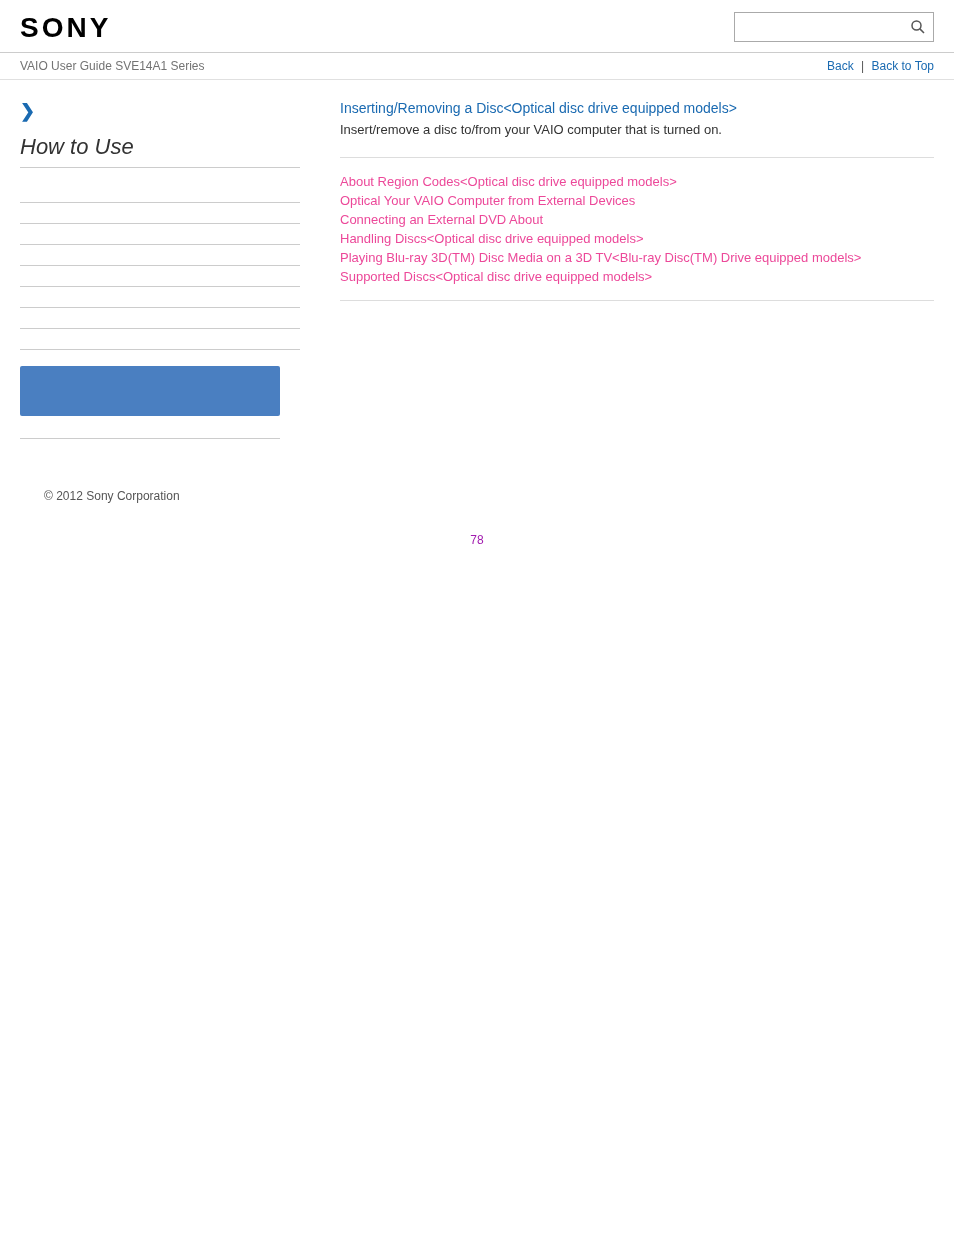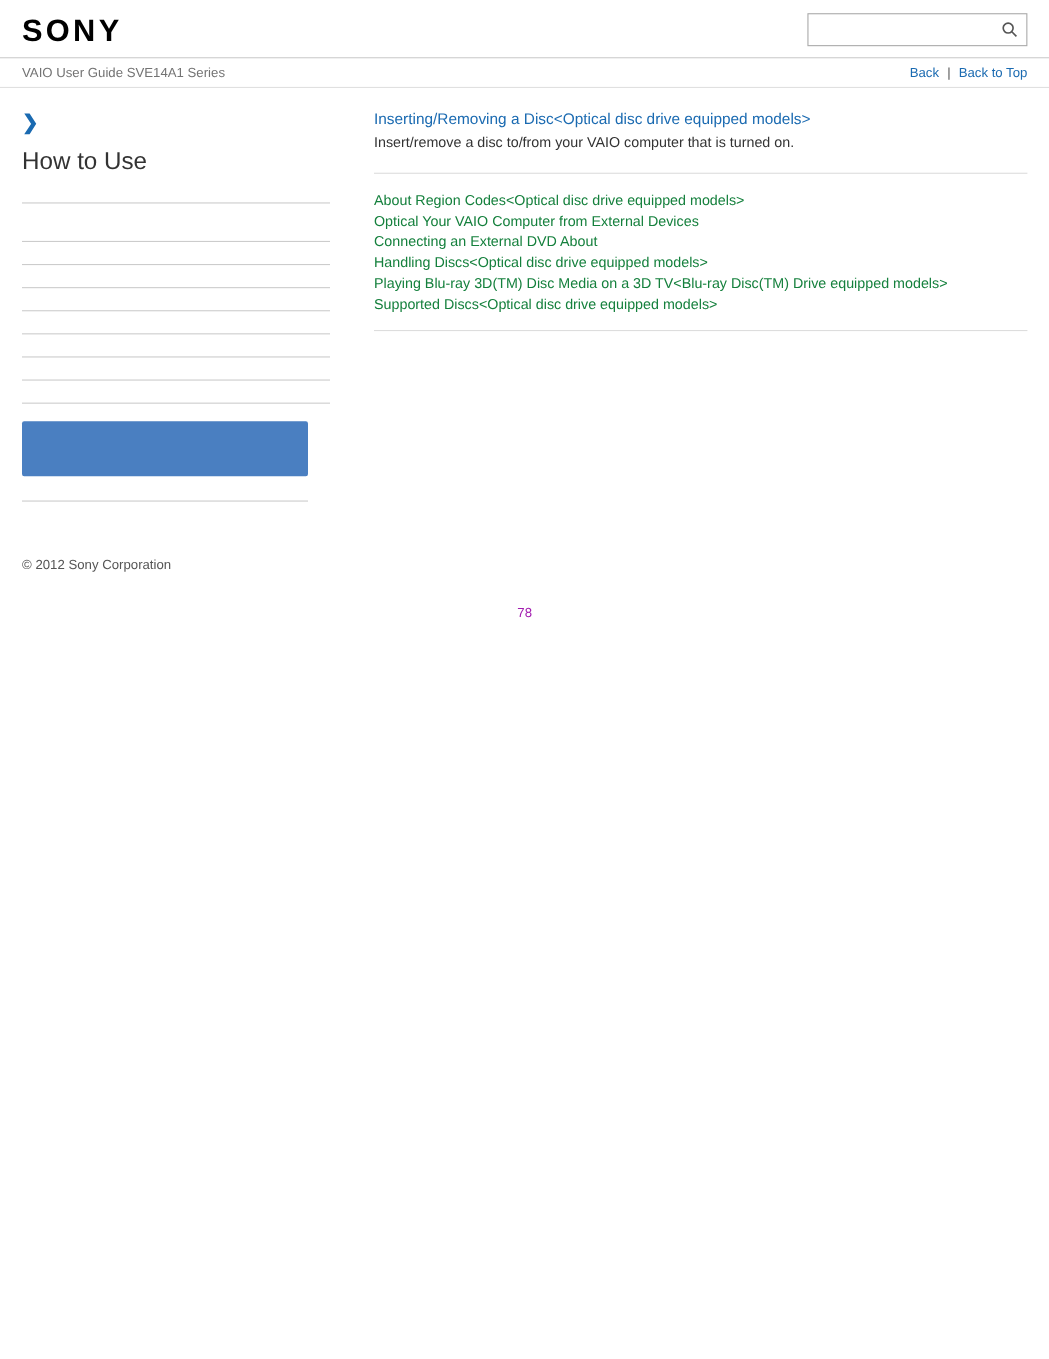--- a/index.html
+++ b/index.html
@@ -81,22 +81,23 @@
       color: #1a6ab1;
       font-weight: bold;
       margin-bottom: 12px;
       display: block;
     }
     .sidebar-heading {
       font-size: 22px;
       font-weight: normal;
       color: #333;
       margin-bottom: 14px;
-      padding-bottom: 24px;
-      border-bottom: 1px solid #ccc;
+      padding-bottom: 7px;
+      border-bottom: 1px solid #ccc;
+      font-style: italic;
     }
     .sidebar-menu {
       list-style: none;
     }
     .sidebar-menu li {
       border-bottom: 1px solid #ccc;
       padding: 10px 0;
       font-size: 12.5px;
       color: #555;
       cursor: pointer;
@@ -144,28 +145,29 @@
     }
 
     .content-links-list {
       list-style: none;
       margin-bottom: 16px;
     }
     .content-links-list li {
       margin-bottom: 4px;
     }
     .content-links-list li a {
-      color: #15803d;
+      color: #ec4899;
       text-decoration: none;
       font-size: 13px;
     }
 
     
     .footer {
       padding: 20px 36px 10px 20px;
+      margin-left: 24px;
     }
     .copyright {
       font-size: 12px;
       color: #555;
       margin-top: 10px;
     }
     .page-number {
       text-align: center;
       font-size: 12px;
       color: #a21caf;

